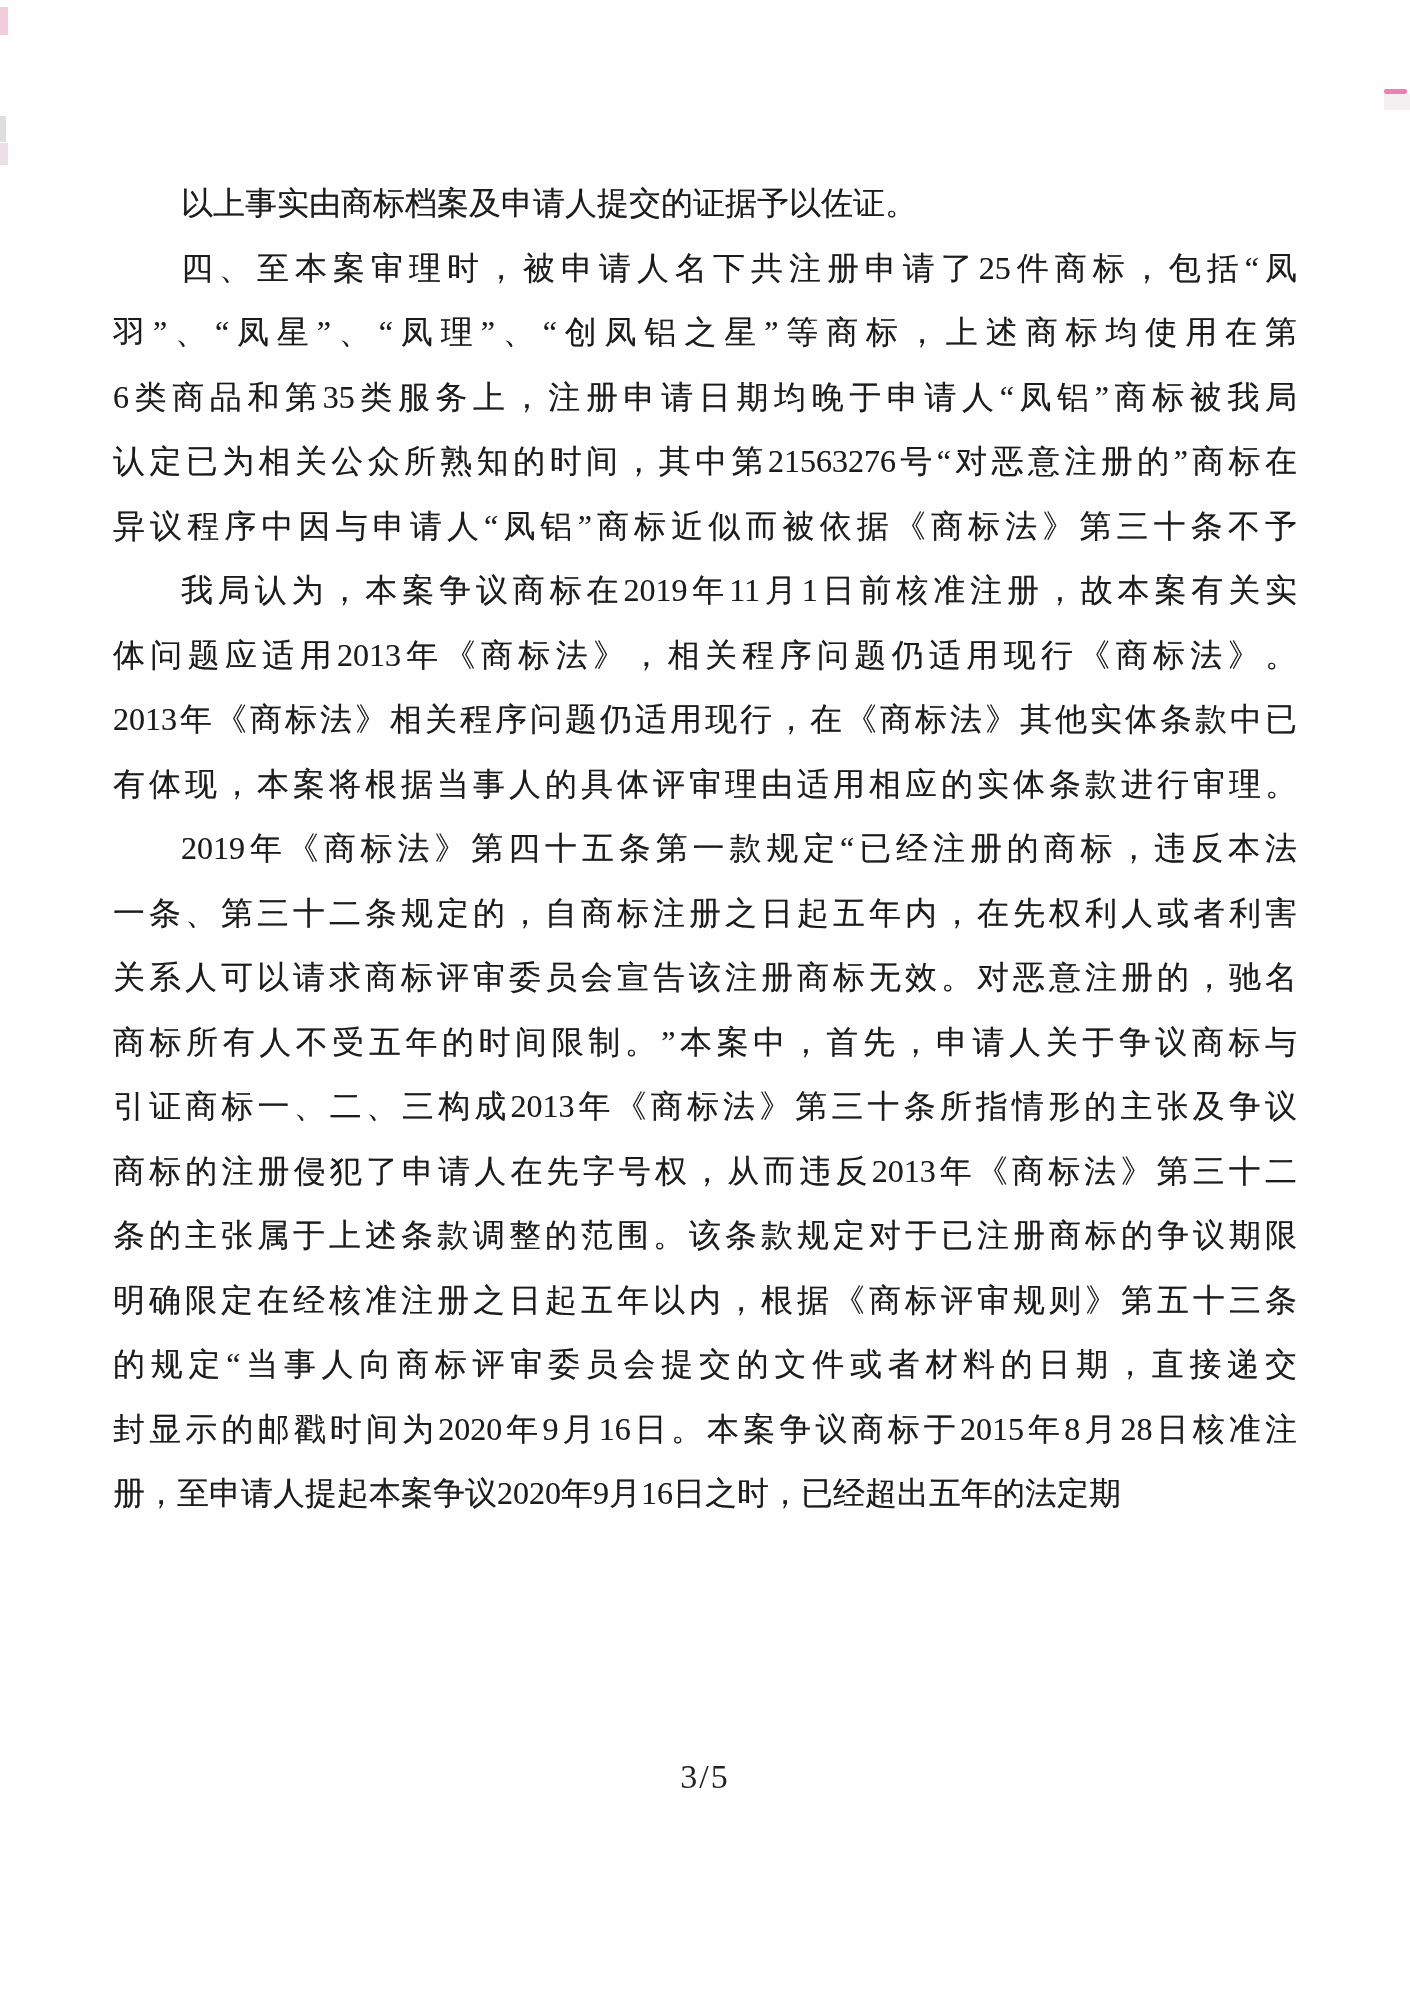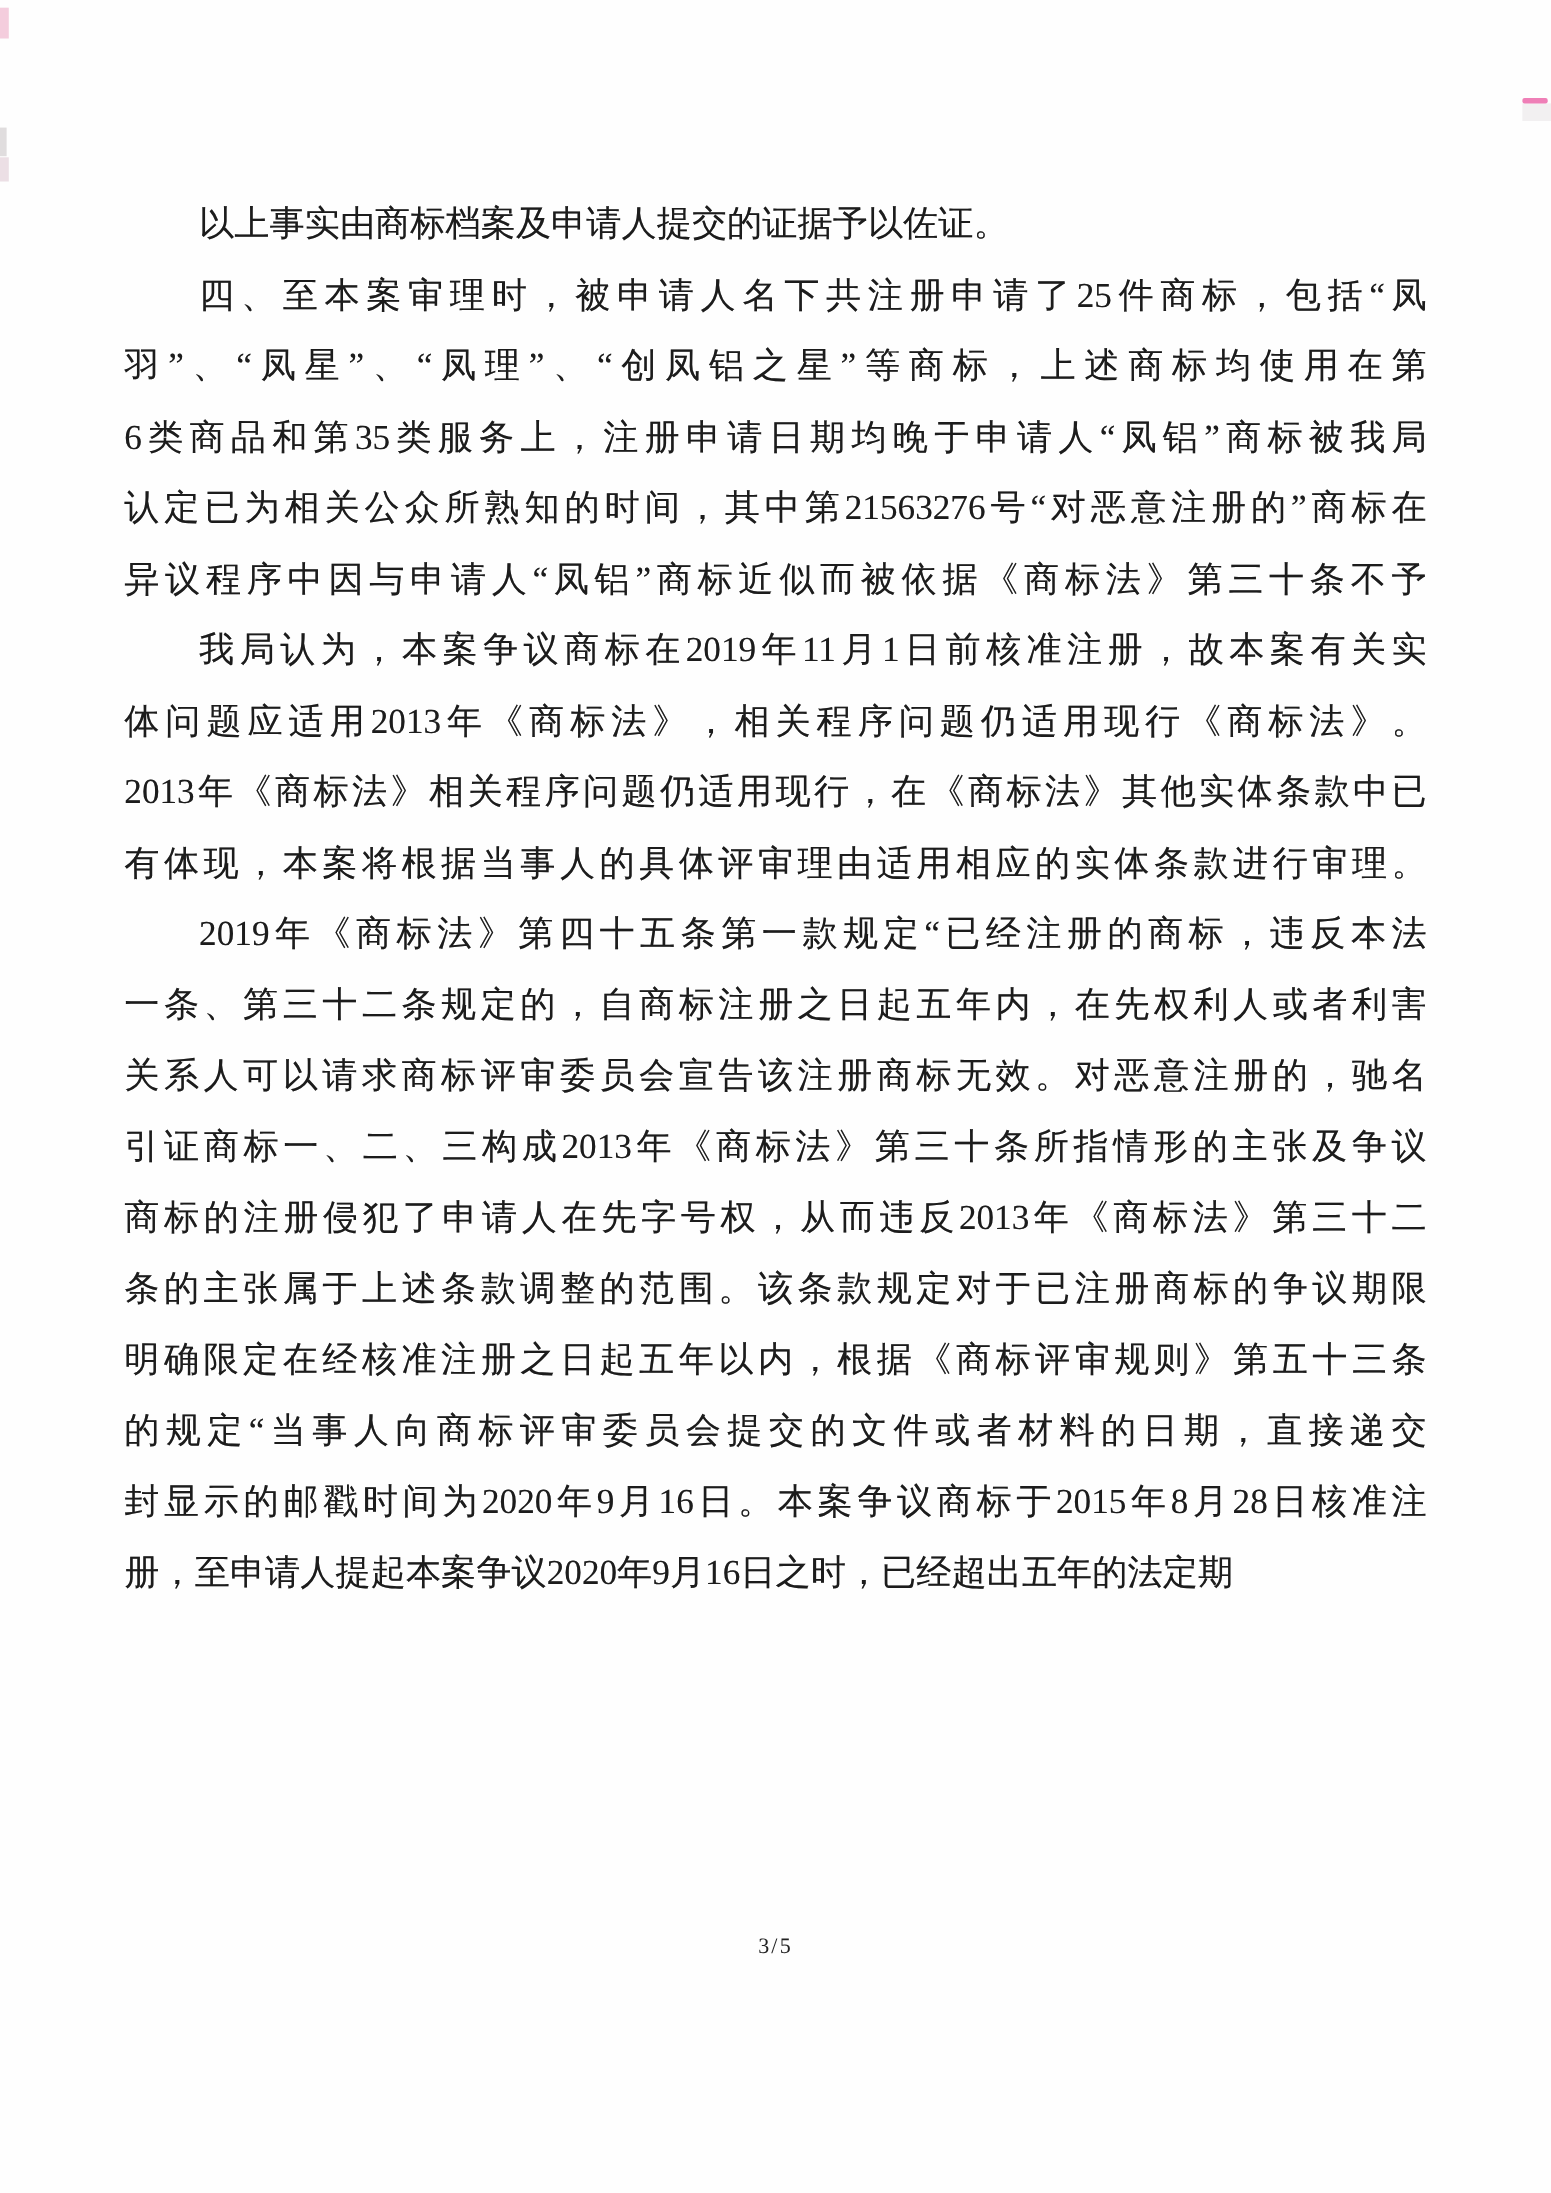--- a/index.html
+++ b/index.html
@@ -37,21 +37,21 @@
   }
   .line.indent {
     text-indent: 68px;
   }
   .page-number {
     position: absolute;
     top: 1758px;
     left: 0;
     width: 1410px;
     text-align: center;
-    font-size: 20px;
+    font-size: 34px;
     color: #222;
     letter-spacing: 2px;
   }
   .artifact {
     position: absolute;
   }
   .pink-dash {
     left: 1384px;
     top: 89px;
     width: 23px;
@@ -97,20 +97,21 @@
       <div class="line fill">6类商品和第35类服务上，注册申请日期均晚于申请人“凤铝”商标被我局</div>
       <div class="line fill">认定已为相关公众所熟知的时间，其中第21563276号“对恶意注册的”商标在</div>
       <div class="line fill">异议程序中因与申请人“凤铝”商标近似而被依据《商标法》第三十条不予</div>
       <div class="line indent fill">我局认为，本案争议商标在2019年11月1日前核准注册，故本案有关实</div>
       <div class="line fill">体问题应适用2013年《商标法》，相关程序问题仍适用现行《商标法》。</div>
       <div class="line fill">2013年《商标法》相关程序问题仍适用现行，在《商标法》其他实体条款中已</div>
       <div class="line fill">有体现，本案将根据当事人的具体评审理由适用相应的实体条款进行审理。</div>
       <div class="line indent fill">2019年《商标法》第四十五条第一款规定“已经注册的商标，违反本法</div>
       <div class="line fill">一条、第三十二条规定的，自商标注册之日起五年内，在先权利人或者利害</div>
       <div class="line fill">关系人可以请求商标评审委员会宣告该注册商标无效。对恶意注册的，驰名</div>
+      <div class="line fill">商标所有人不受五年的时间限制。”本案中，首先，申请人关于争议商标与</div>
       <div class="line fill">引证商标一、二、三构成2013年《商标法》第三十条所指情形的主张及争议</div>
       <div class="line fill">商标的注册侵犯了申请人在先字号权，从而违反2013年《商标法》第三十二</div>
       <div class="line fill">条的主张属于上述条款调整的范围。该条款规定对于已注册商标的争议期限</div>
       <div class="line fill">明确限定在经核准注册之日起五年以内，根据《商标评审规则》第五十三条</div>
       <div class="line fill">的规定“当事人向商标评审委员会提交的文件或者材料的日期，直接递交</div>
       <div class="line fill">封显示的邮戳时间为2020年9月16日。本案争议商标于2015年8月28日核准注</div>
       <div class="line">册，至申请人提起本案争议2020年9月16日之时，已经超出五年的法定期</div>
     </div>
 
   <div class="page-number">3/5</div>

